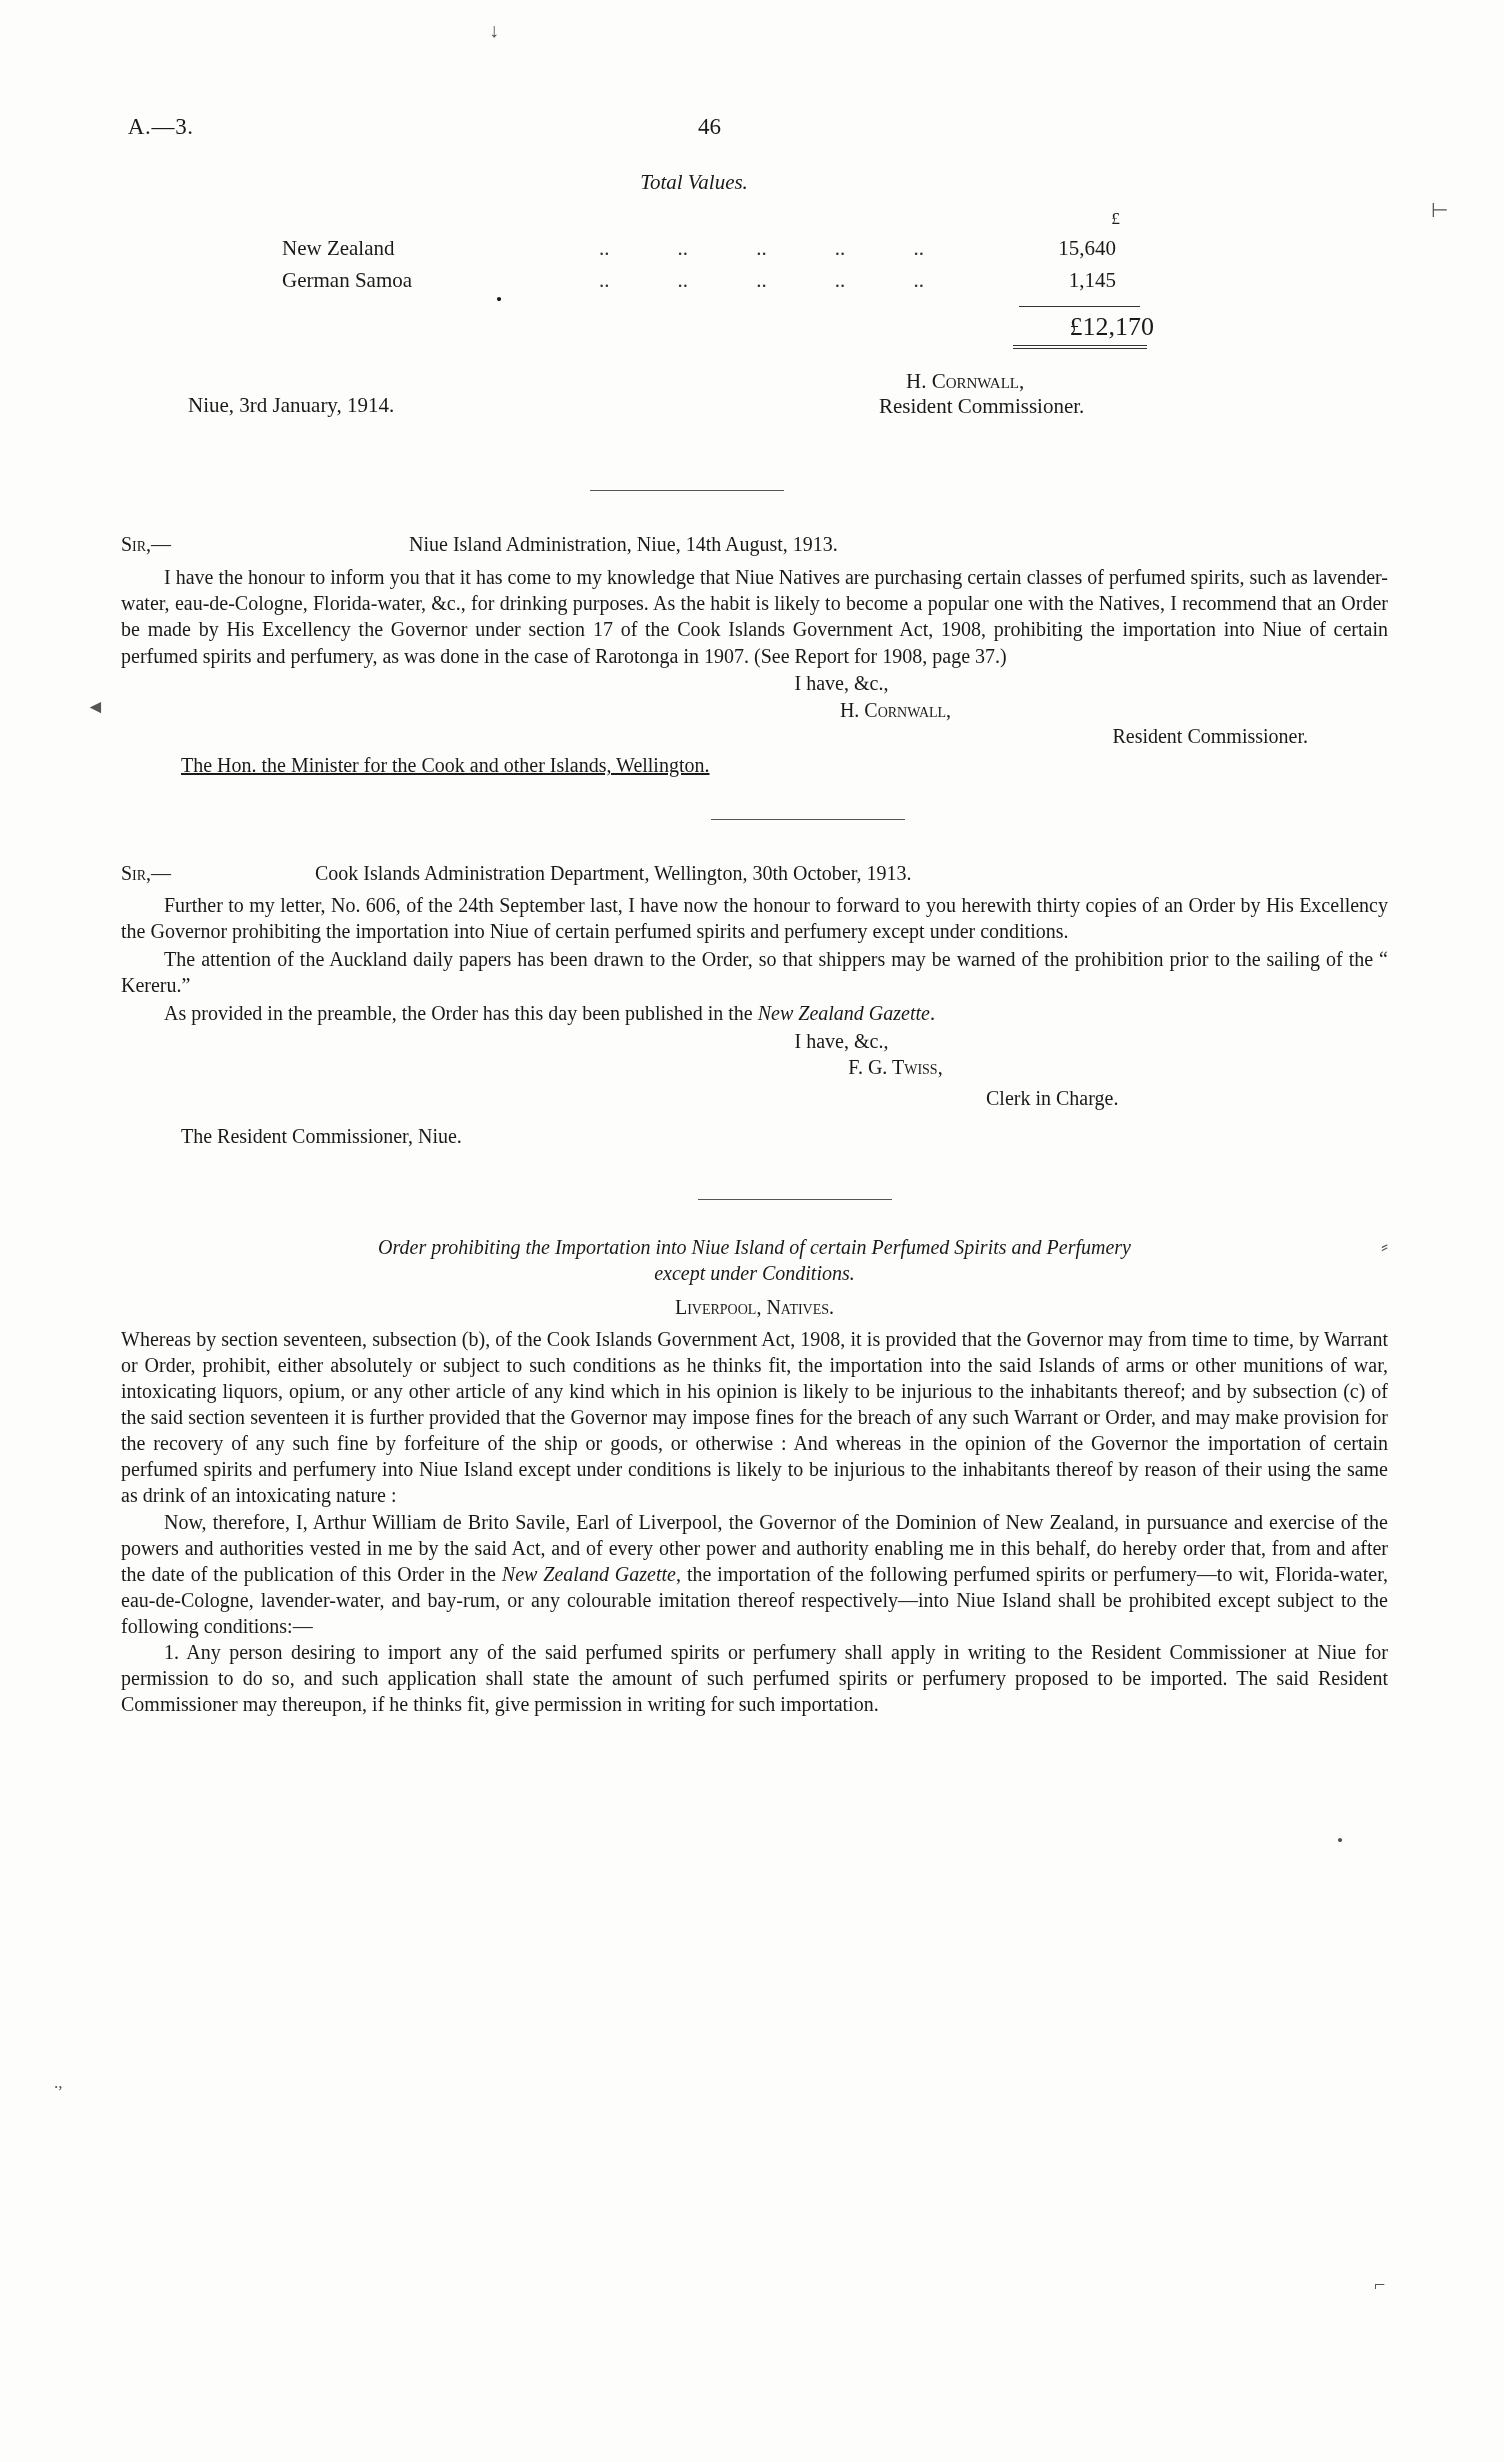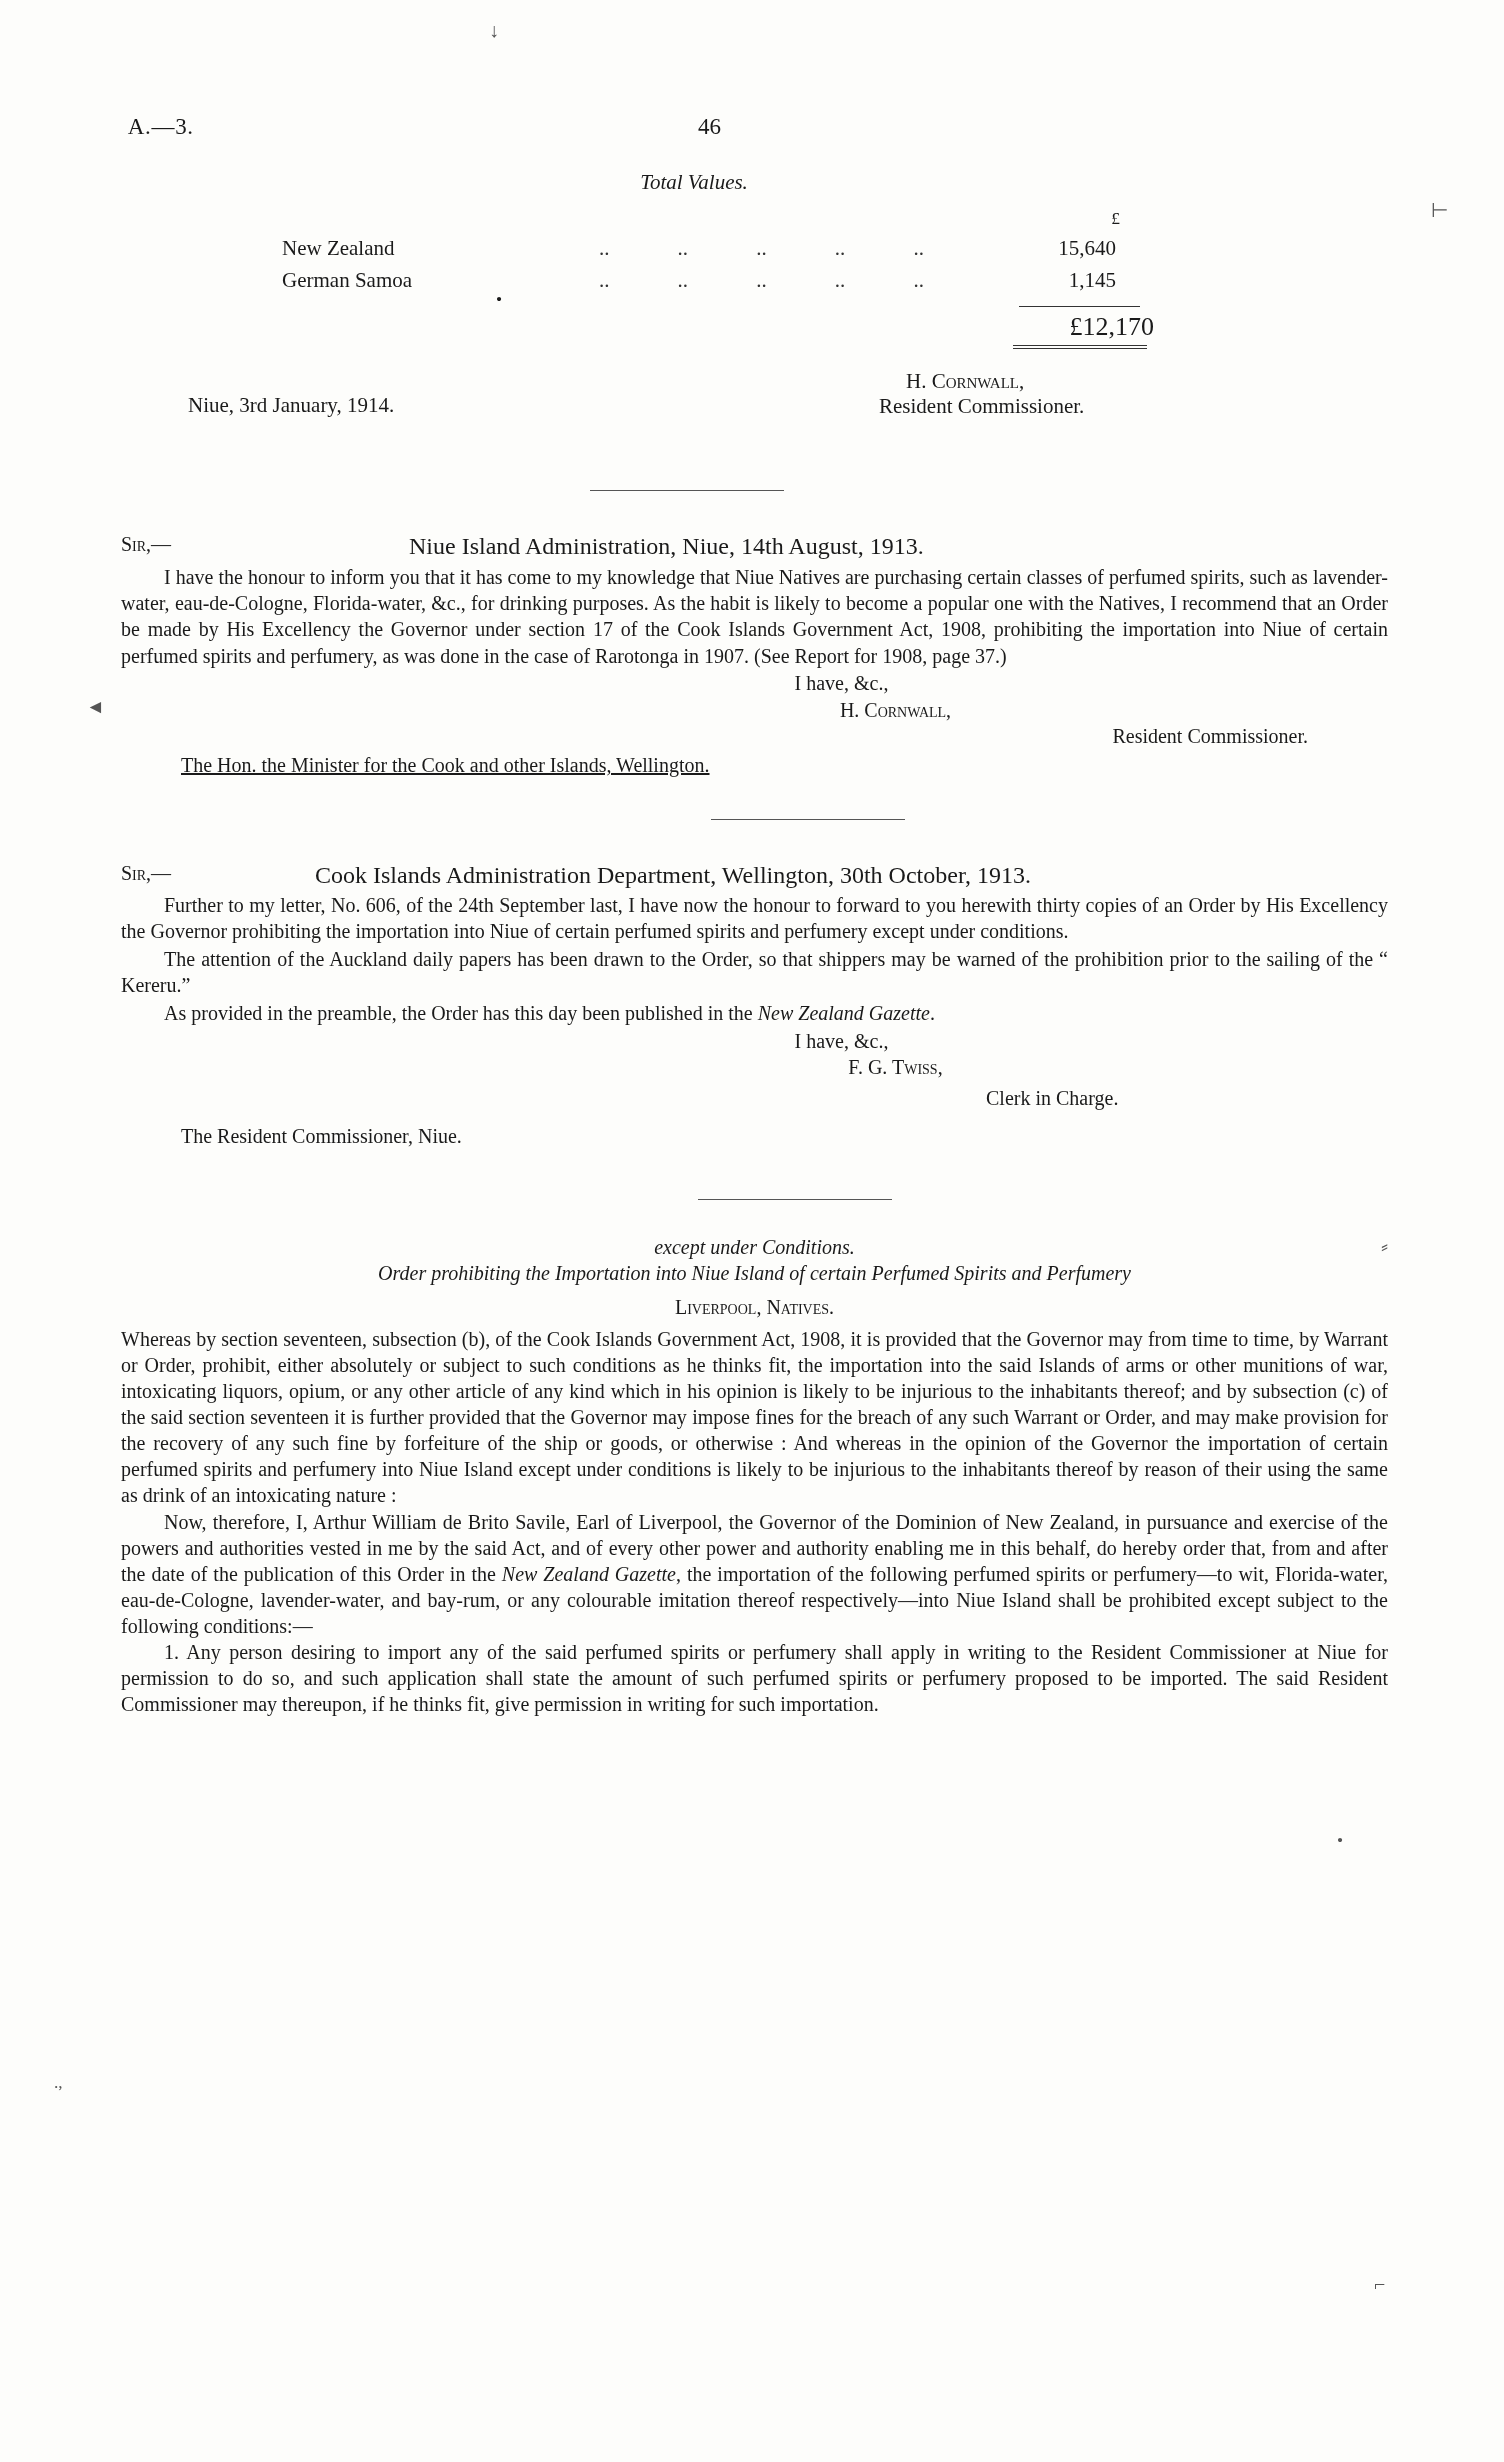--- a/index.html
+++ b/index.html
@@ -150,21 +150,21 @@
   .sir-line .sir {
     position: absolute;
     left: 0; top: 0;
     font-variant: small-caps;
     font-size: 20px;
   }
   .sir-line .place {
     position: absolute;
     left: 288px;
     top: 0;
-    font-size: 24px;
+    font-size: 20px;
   }
   .sir-line .place2 { left: 194px; }
   .closing {
     text-align: center;
     margin-top: 1.3px;
     margin-left: 174px;
     font-size: 20px;
   }
   .sig-name {
     text-align: center;
@@ -311,22 +311,22 @@
         <div class="rgt">
           <div class="l3">Clerk in Charge.</div>
         </div>
       </div>
     </div>
 
     <div class="divider d3"></div>
 
     <div>
       <div class="order-title">
+        <div>Order prohibiting the Importation into Niue Island of certain Perfumed Spirits and Perfumery</div>
         <div>except under Conditions.</div>
-        <div>Order prohibiting the Importation into Niue Island of certain Perfumed Spirits and Perfumery</div>
       </div>
       <div class="gov-line">Liverpool, Natives.</div>
 
       <div class="body-text">
         <p>Whereas by section seventeen, subsection (b), of the Cook Islands Government Act, 1908, it is provided that the Governor may from time to time, by Warrant or Order, prohibit, either absolutely or subject to such conditions as he thinks fit, the importation into the said Islands of arms or other munitions of war, intoxicating liquors, opium, or any other article of any kind which in his opinion is likely to be injurious to the inhabitants thereof; and by subsection (c) of the said section seventeen it is further provided that the Governor may impose fines for the breach of any such Warrant or Order, and may make provision for the recovery of any such fine by forfeiture of the ship or goods, or otherwise : And whereas in the opinion of the Governor the importation of certain perfumed spirits and perfumery into Niue Island except under conditions is likely to be injurious to the inhabitants thereof by reason of their using the same as drink of an intoxicating nature :</p>
         <p class="indent"><span>Now, therefore, I, Arthur William de Brito Savile, Earl of Liverpool, the Governor of the Dominion of New Zealand, in pursuance and exercise of the powers and authorities vested in me by the said Act, and of every other power and authority enabling me in this behalf, do hereby order that, from and after the date of the publication of this Order in the </span><span class="it">New Zealand Gazette</span><span>, the importation of the following perfumed spirits or perfumery—to wit, Florida-water, eau-de-Cologne, lavender-water, and bay-rum, or any colourable imitation thereof respectively—into Niue Island shall be prohibited except subject to the following conditions:—</span></p>
         <p class="indent">1. Any person desiring to import any of the said perfumed spirits or perfumery shall apply in writing to the Resident Commissioner at Niue for permission to do so, and such application shall state the amount of such perfumed spirits or perfumery proposed to be imported. The said Resident Commissioner may thereupon, if he thinks fit, give permission in writing for such importation.</p>
       </div>
     </div>
 

